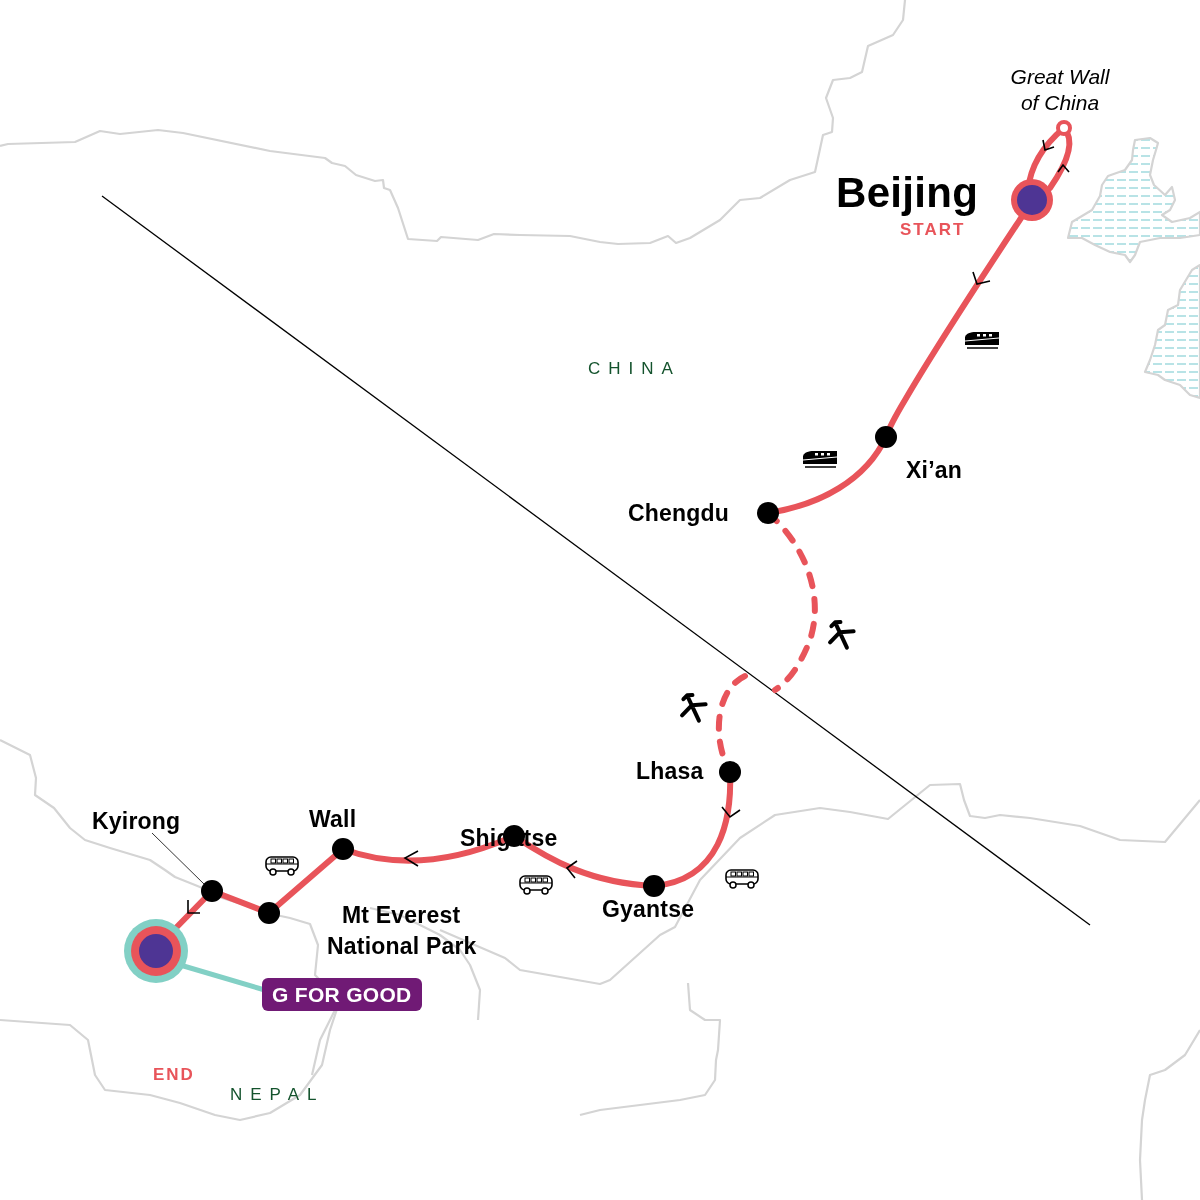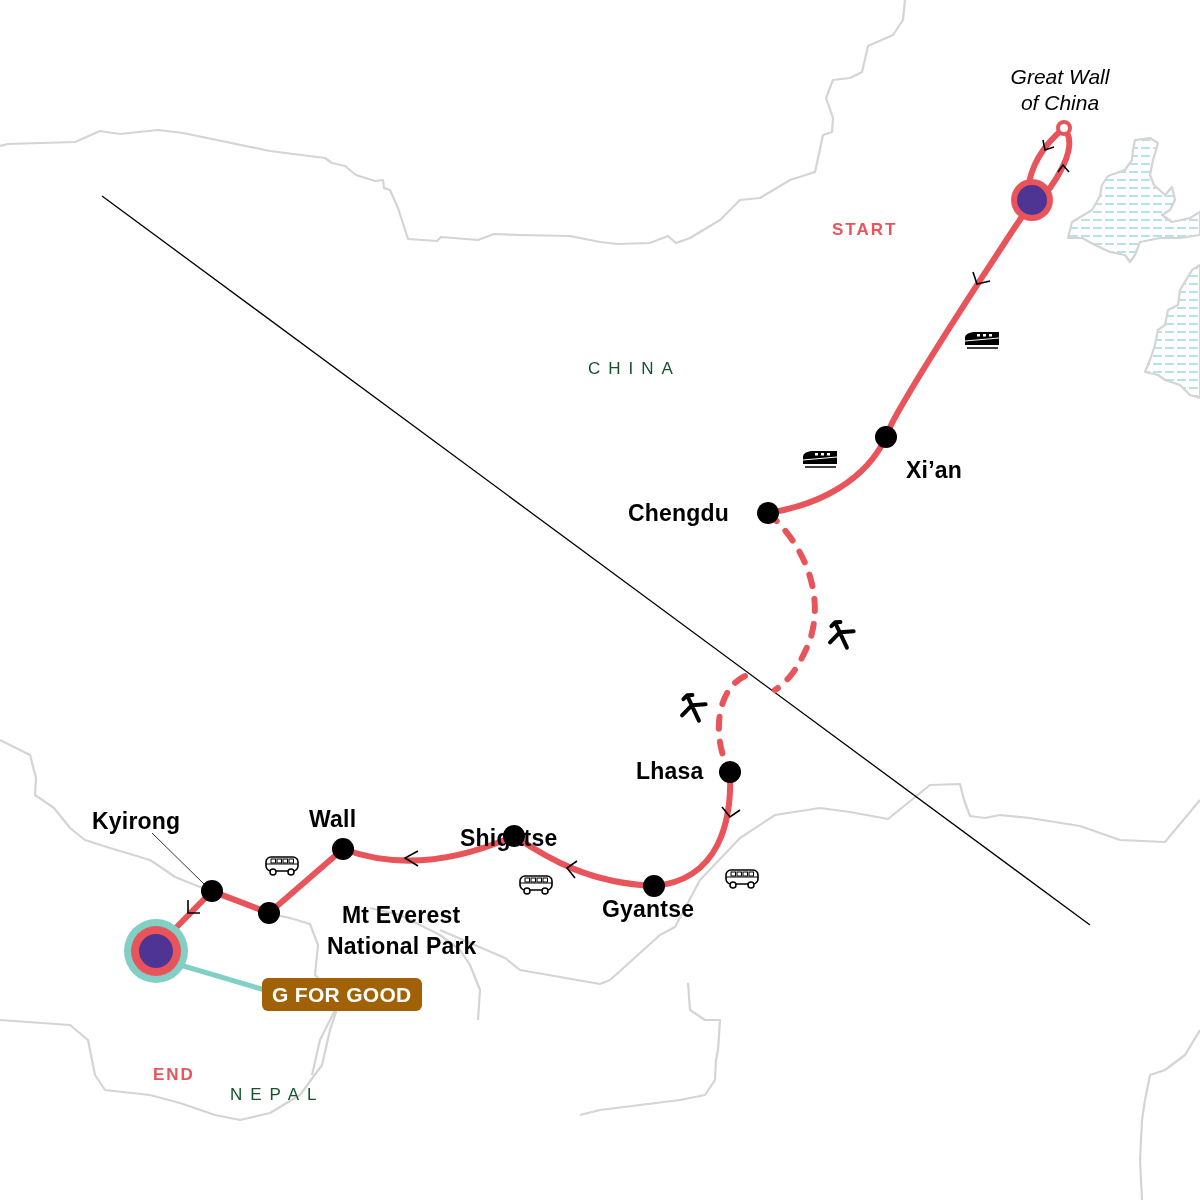--- a/index.html
+++ b/index.html
@@ -4,21 +4,21 @@
 <style>
   html, body { margin: 0; padding: 0; background: #ffffff; }
   #map-root { position: relative; width: 1200px; height: 1200px; overflow: hidden; background: #ffffff; font-family: "Liberation Sans", "DejaVu Sans", sans-serif; padding-left: 27px; }
   svg { position: absolute; left: 0; top: 0; }
   .lbl { position: absolute; white-space: nowrap; color: #000; font-weight: 700; line-height: 1; }
   .city { font-size: 23px; letter-spacing: 0.2px; }
   .big-city { font-size: 42px; font-weight: 800; letter-spacing: 0.3px; }
   .marker-tag { font-size: 17px; font-weight: 700; color: #e8545a; letter-spacing: 2px; }
   .country { font-size: 17px; font-weight: 400; color: #14532d; letter-spacing: 8px; }
   .note { font-size: 21px; font-weight: 400; font-style: italic; text-align: center; line-height: 1.25; }
-  .badge { position: absolute; background: #a16207; color: #fff; font-weight: 700; font-size: 21px; border-radius: 6px; padding: 5px 10px 4px 10px; letter-spacing: 0.3px; white-space: nowrap; }
+  .badge { position: absolute; background: #701a75; color: #fff; font-weight: 700; font-size: 21px; border-radius: 6px; padding: 5px 10px 4px 10px; letter-spacing: 0.3px; white-space: nowrap; }
 </style>
 </head>
 <body>
 
 <div id="map-root">
 
   <svg id="map-svg" width="1200" height="1200" viewBox="0 0 1200 1200">
     <defs>
       <pattern id="water-hatch" width="12" height="8" patternUnits="userSpaceOnUse">
         <line x1="1" y1="4" x2="10" y2="4" stroke="#a6dce0" stroke-width="1.6"></line>
@@ -162,21 +162,22 @@
           <circle cx="9" cy="6" r="3" fill="#fff" stroke="#000" stroke-width="1.5"></circle>
         </g>
       </g>
   </svg>
 
   <div class="lbl note" style="left:1000px; top:64px; width:120px;">
     <div>Great Wall</div>
     <div>of China</div>
   </div>
 
-  <div class="lbl marker-tag" style="left:832px; top:221px;text-align:center;">START</div>
+  <div class="lbl big-city" style="left:836px; top:172px;">Beijing</div>
+  <div class="lbl marker-tag" style="left:900px; top:221px;text-align:center;">START</div>
 
   <div class="lbl country" style="left:588px; top:360px;">CHINA</div>
 
   <div class="lbl city" style="left:906px; top:435px;margin-top:24px;">Xi’an</div>
   <div class="lbl city" style="left:628px; top:502px;">Chengdu</div>
   <div class="lbl city" style="left:636px; top:760px;">Lhasa</div>
   <div class="lbl city" style="left:602px; top:898px;">Gyantse</div>
   <div class="lbl city" style="left:460px; top:794px;margin-top:33px;">Shigatse</div>
   <div class="lbl city" style="left:309px; top:808px;">Wall</div>
   <div class="lbl city" style="left:284px; top:900px; line-height:1.35;margin-left:43px;">

